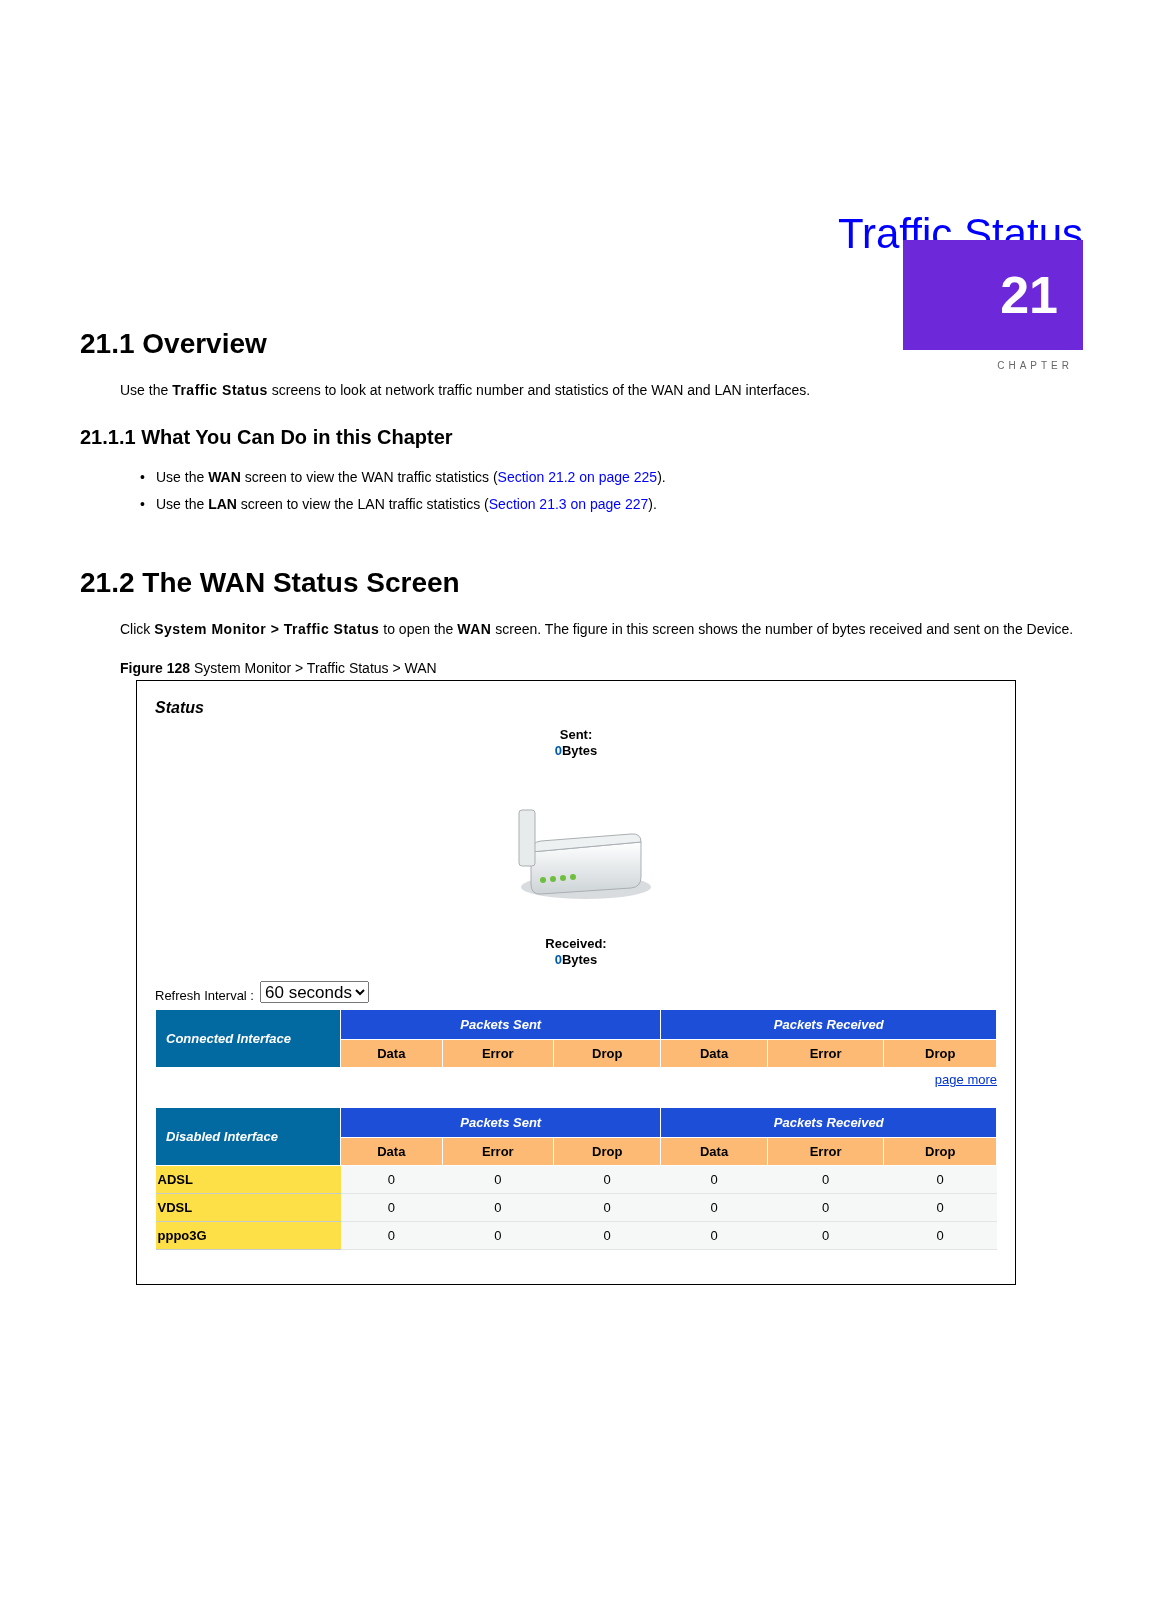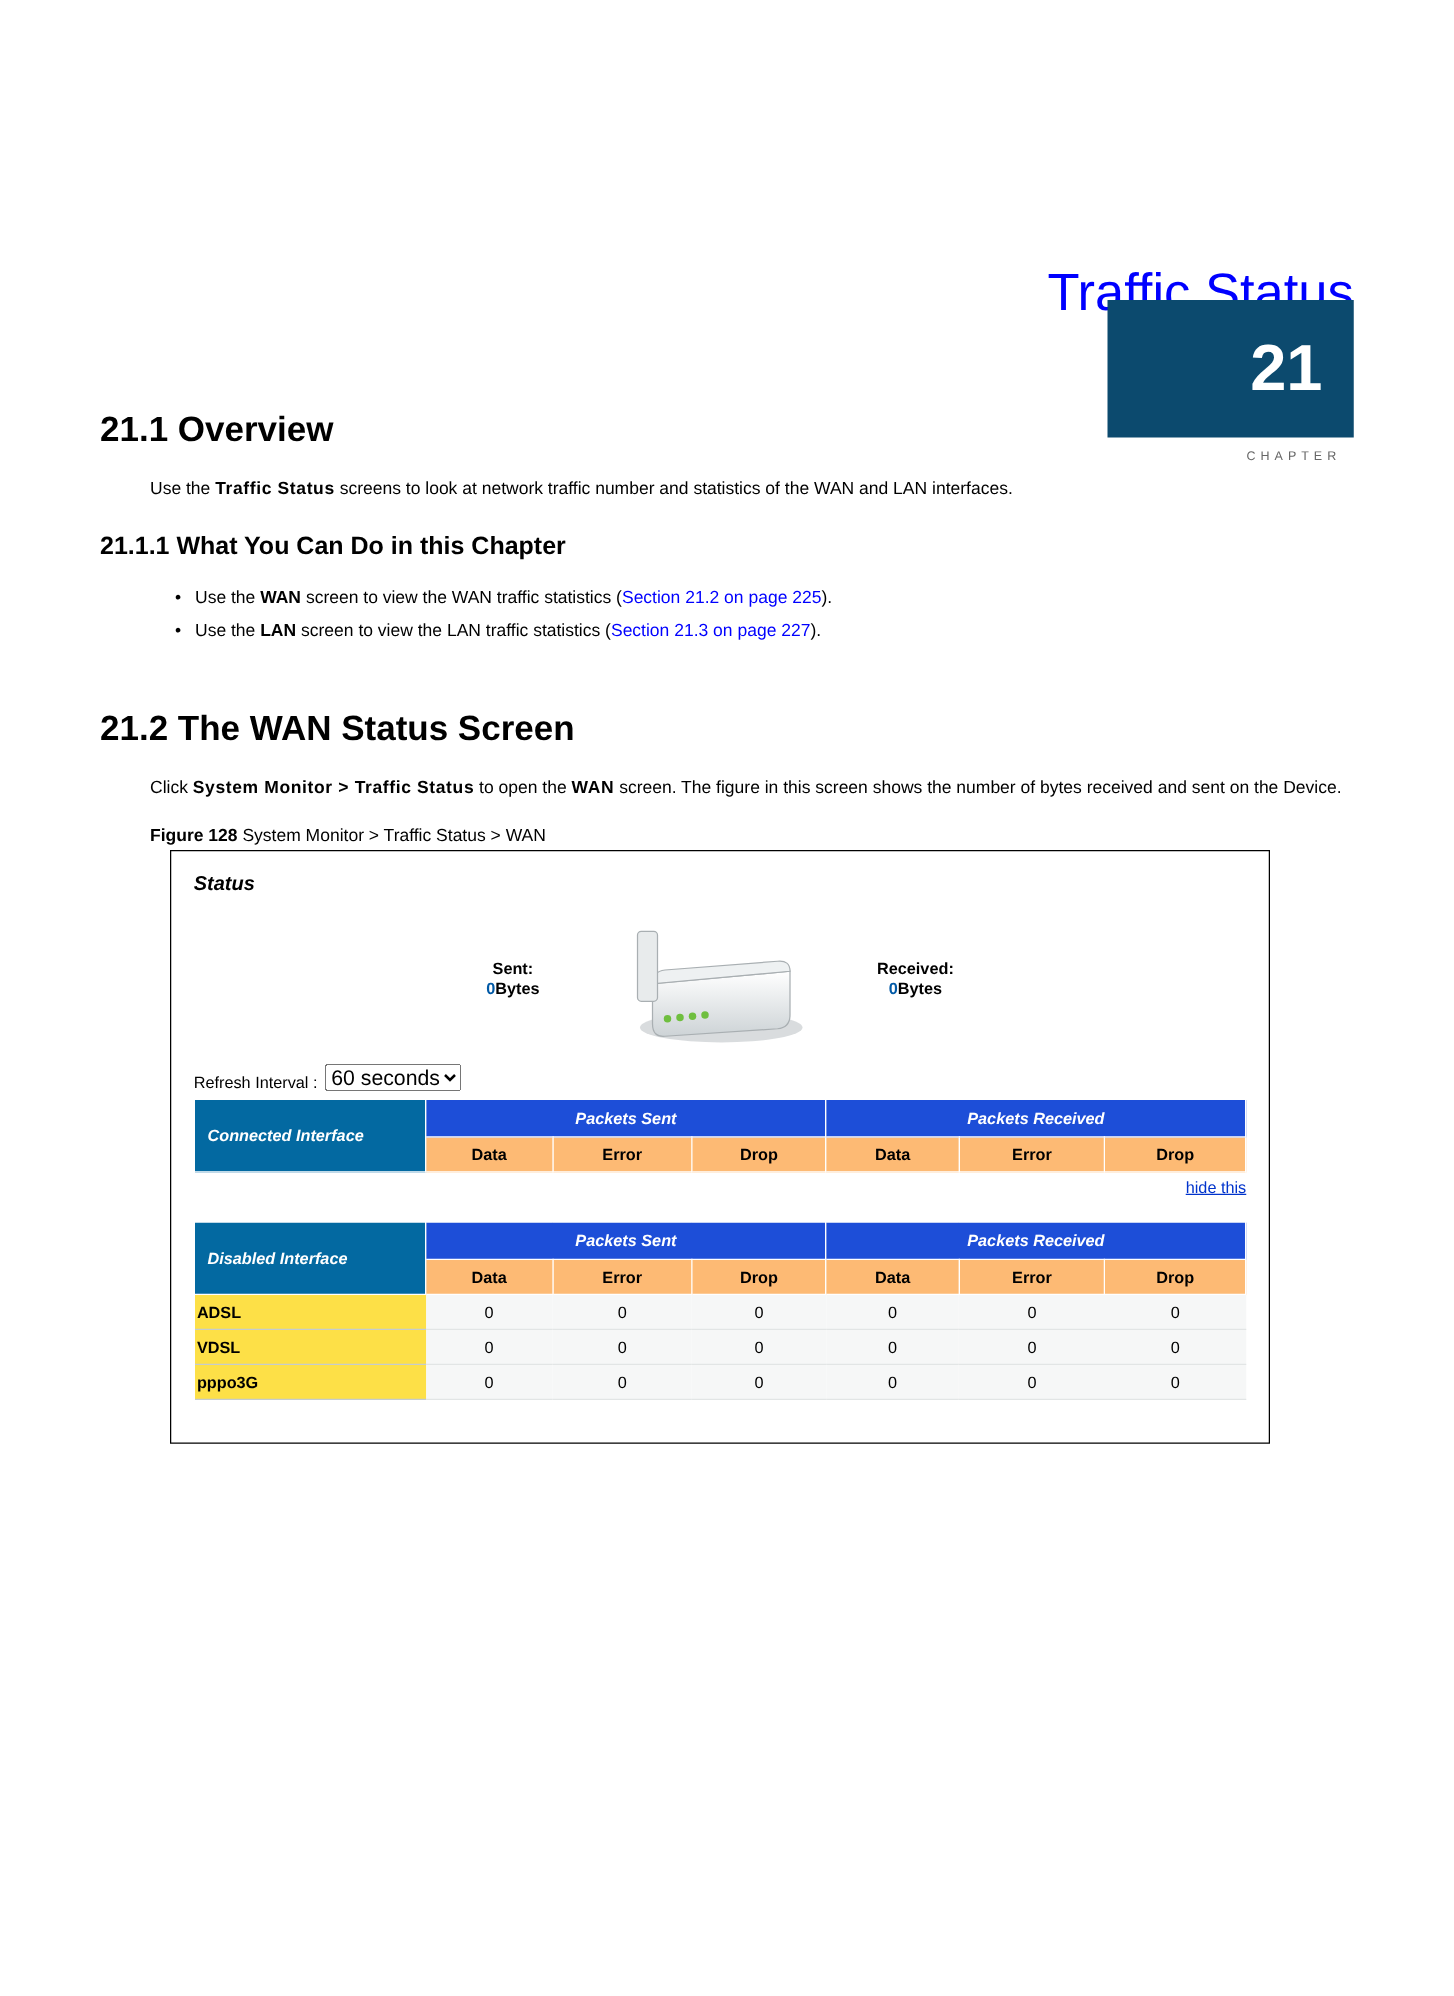--- a/index.html
+++ b/index.html
@@ -15,23 +15,23 @@
     }
     .page {
       padding: 0 80px 0 80px;
       min-height: 1540px;
       position: relative;
     }
     .chapter-badge {
       position: absolute;
       top: 30px;
       right: 80px;
-      width: 197px;
+      width: 180px;
       height: 110px;
-      background: #0c4a6e;
+      background: #6d28d9;
       display: flex;
       align-items: center;
       justify-content: flex-end;
       padding-right: 25px;
     }
     .chapter-number {
       font-family: Arial, Helvetica, sans-serif;
       font-size: 52px;
       font-weight: bold;
       color: #fff;
@@ -110,21 +110,22 @@
       font-size: 16px;
       font-weight: bold;
       font-style: italic;
       color: #000;
     }
     .status-graphic {
       display: flex;
       justify-content: center;
       align-items: center;
       margin: 10px 0 14px 0;
-      gap: 50px;
+      gap: 34px;
+      flex-direction: column;
     }
     .stat-col { text-align: center; }
     .stat-label { font-weight: bold; font-size: 13px; color:#000; }
     .stat-value { font-weight: bold; color: #0059a6; font-size: 13px; }
     .router-svg { width: 170px; height: 110px; }
     .refresh-row {
       font-size: 13px;
       color: #000;
       display: flex;
       align-items: flex-end;
@@ -277,21 +278,21 @@
       <tr>
         <th class="sub-head">Data</th>
         <th class="sub-head">Error</th>
         <th class="sub-head">Drop</th>
         <th class="sub-head">Data</th>
         <th class="sub-head">Error</th>
         <th class="sub-head">Drop</th>
       </tr>
     </tbody>
       </table>
-    <div class="hide-more">hide this</div>
+    <div class="hide-more">page more</div>
 
     <table class="net-table">
       <tbody>
           <tr>
         <th class="corner-head" rowspan="2" style="width:22%">Disabled Interface</th>
         <th class="group-head" colspan="3">Packets Sent</th>
         <th class="group-head" colspan="3">Packets Received</th>
       </tr>
       <tr>
         <th class="sub-head">Data</th>

